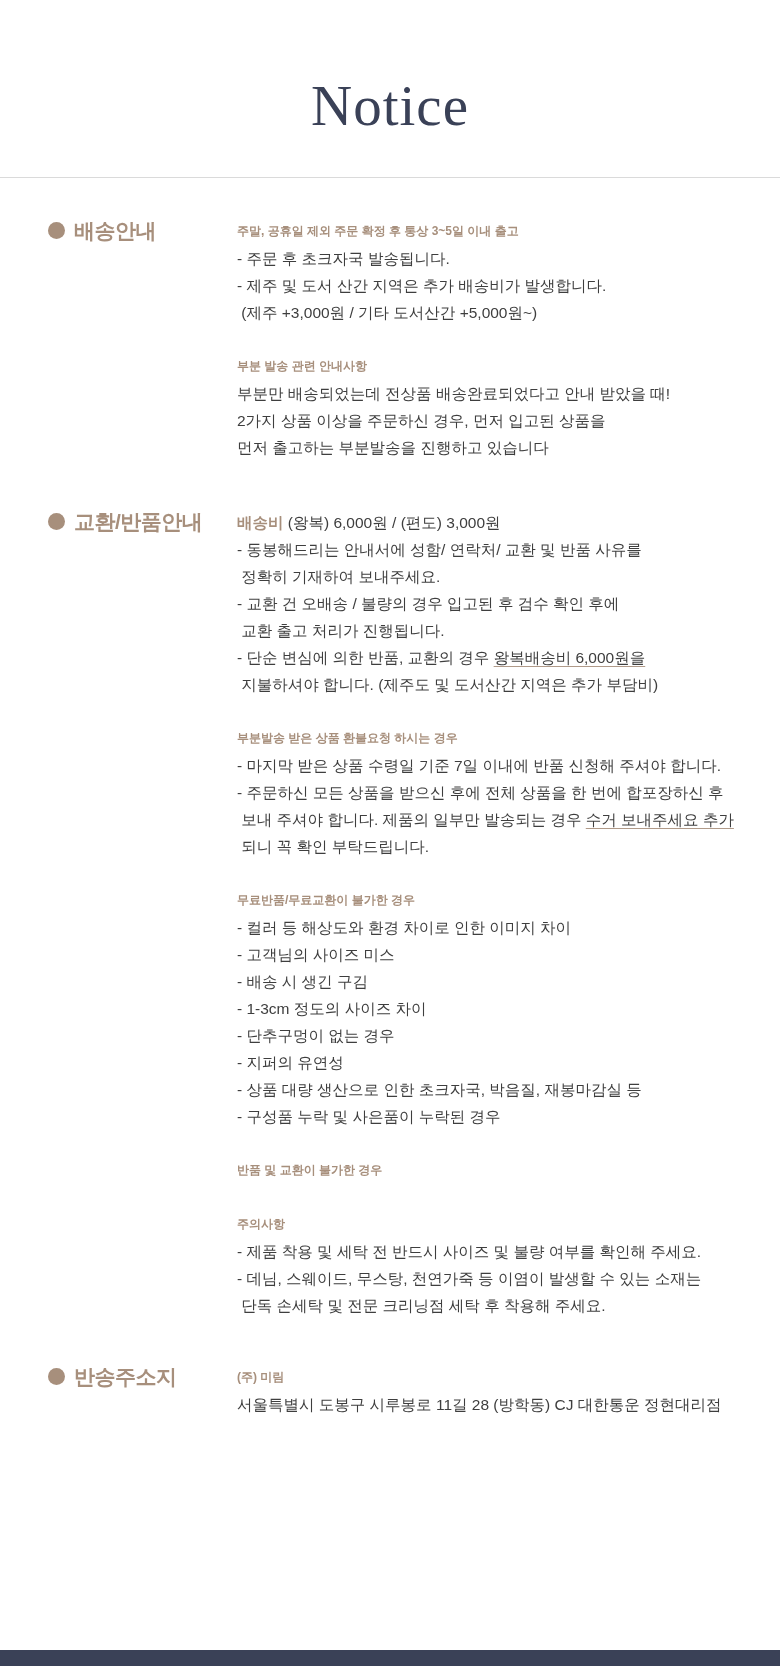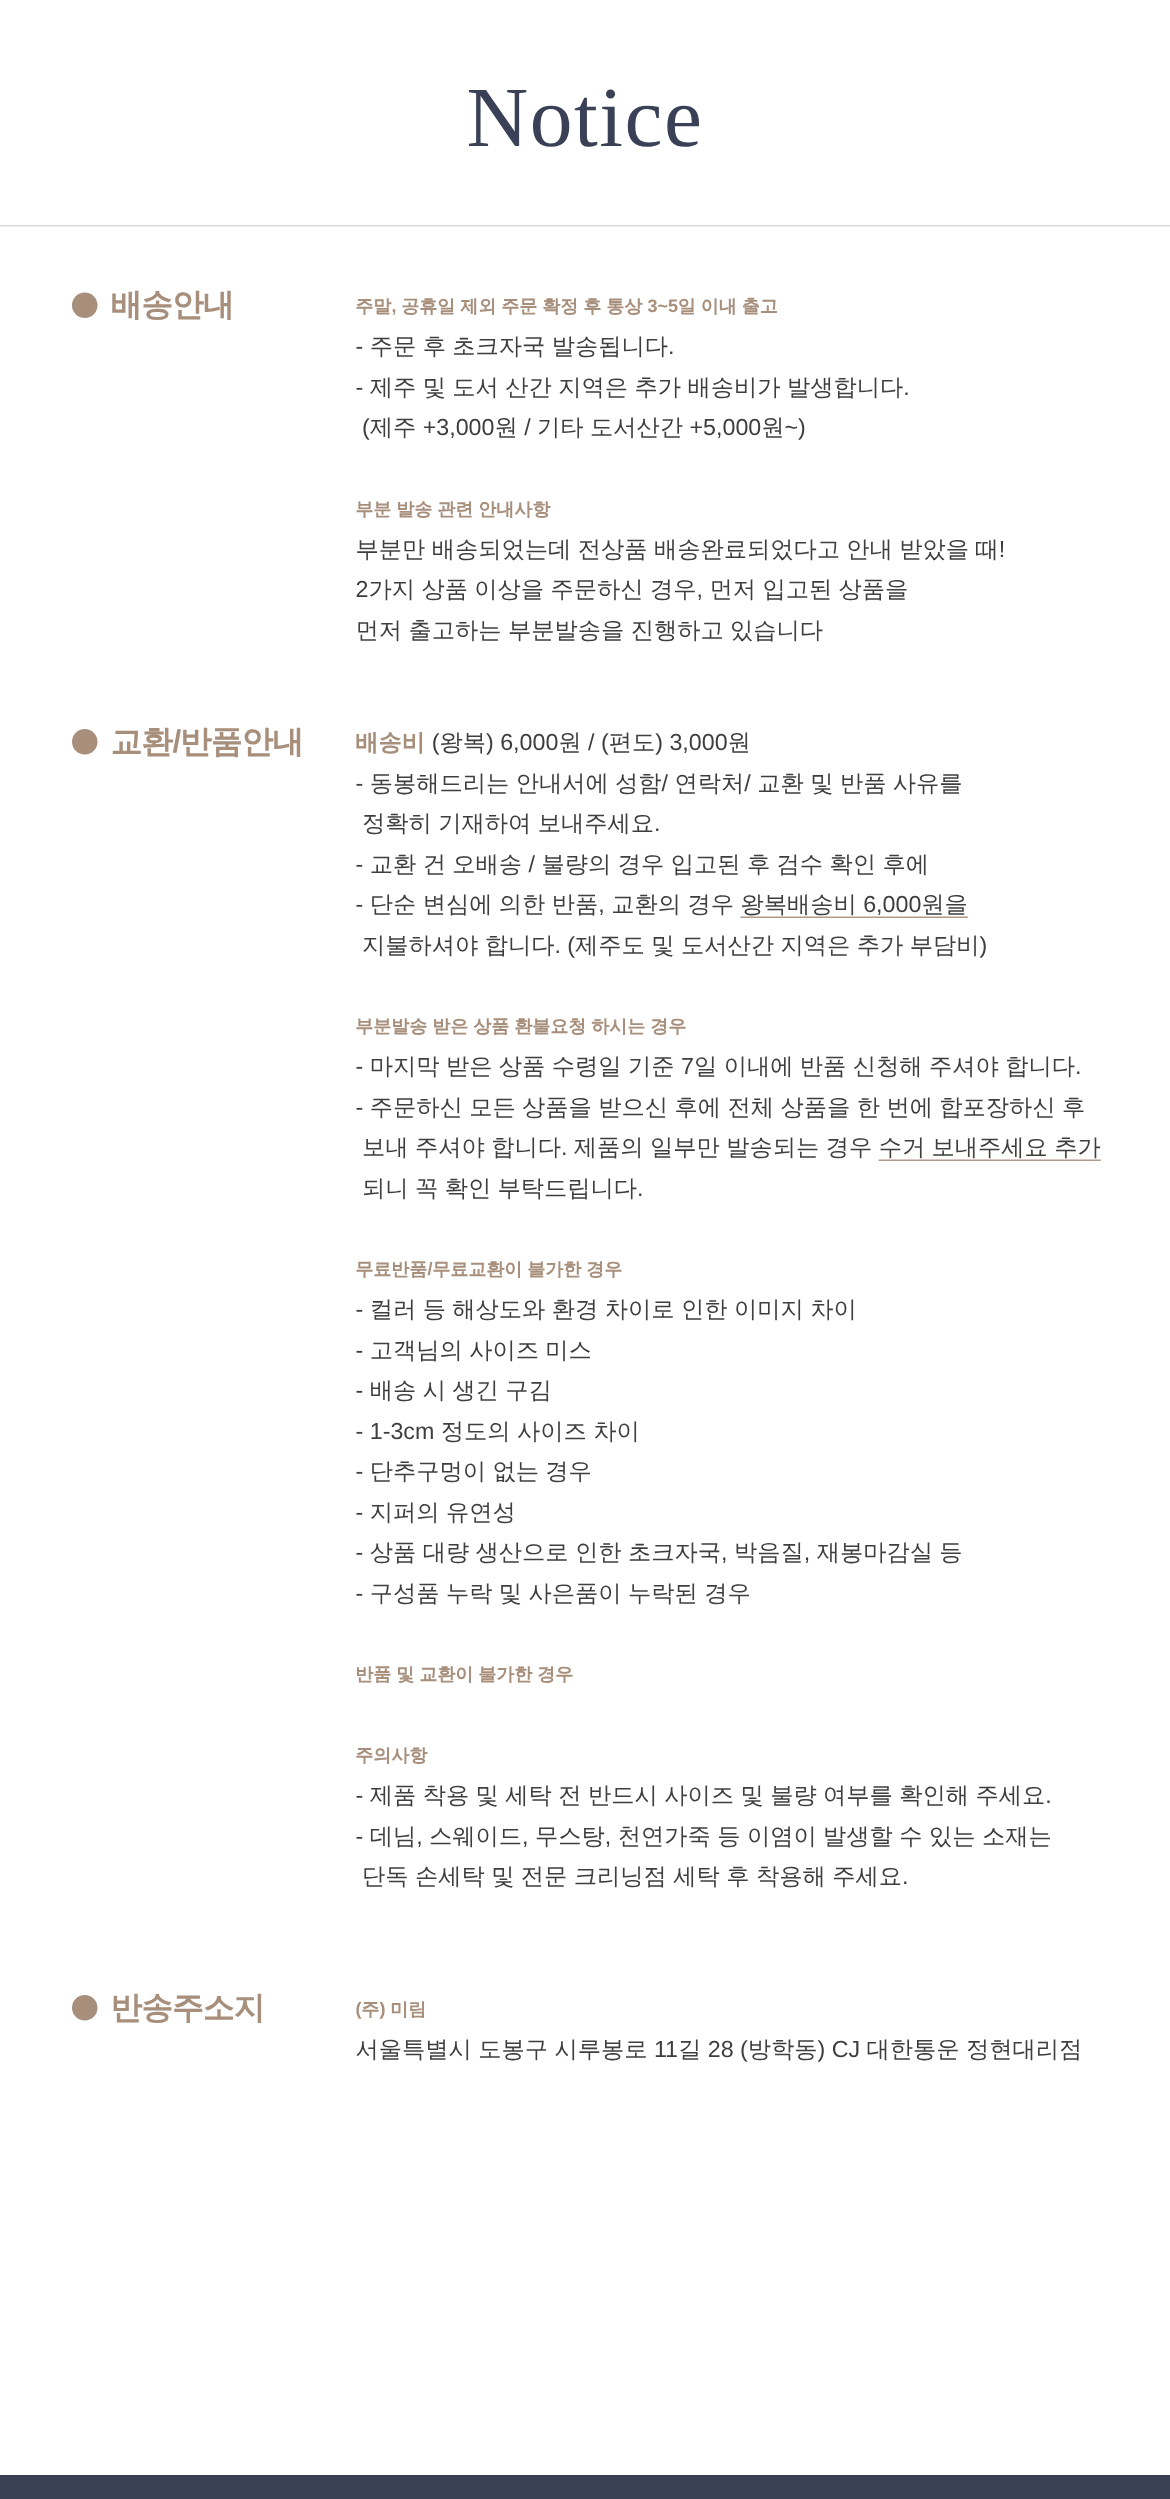--- a/index.html
+++ b/index.html
@@ -7,39 +7,39 @@
     position: relative;
     width: 780px;
     height: 1666px;
     margin: 0 auto;
     background: #ffffff;
     font-family: "Liberation Sans", sans-serif;
     overflow: hidden;
   }
   .notice-title {
     margin: 0;
-    padding-top: 50px;
+    padding-top: 77px;
     text-align: center;
     font-family: "Liberation Serif", "DejaVu Serif", serif;
     font-weight: 400;
     font-size: 57px;
     line-height: 1;
     color: #3a4157;
     letter-spacing: 1px;
   }
   .divider {
     border: 0;
     border-top: 1px solid #dadada;
     margin: 43px 0 0 0;
     width: 100%;
   }
   .section { display: flex; align-items: flex-start; }
   .section.first { margin-top: 40px; }
   .section.mid   { margin-top: 48px; }
-  .section.last  { margin-top: 61px; }
+  .section.last  { margin-top: 45px; }
   .sec-label {
     width: 237px;
     box-sizing: border-box;
     padding-left: 48px;
     flex: none;
     display: flex;
     align-items: flex-start;
   }
   .bullet {
     width: 17px; height: 17px;
@@ -125,20 +125,21 @@
       <span class="sec-label-text">교환/반품안내</span>
     </div>
     <div class="sec-content">
 
       <div class="block">
         <div class="line"><span class="accent">배송비</span><span> (왕복) 6,000원 / (편도) 3,000원</span></div>
         <div>
             <div class="line">- 동봉해드리는 안내서에 성함/ 연락처/ 교환 및 반품 사유를</div>
             <div class="line"> 정확히 기재하여 보내주세요.</div>
             <div class="line">- 교환 건 오배송 / 불량의 경우 입고된 후 검수 확인 후에</div>
+            <div class="line"> 교환 출고 처리가 진행됩니다.</div>
           </div>
         <div class="line"><span>- 단순 변심에 의한 반품, 교환의 경우 </span><span class="u">왕복배송비 6,000원을</span></div>
         <div>
             <div class="line"> 지불하셔야 합니다. (제주도 및 도서산간 지역은 추가 부담비)</div>
           </div>
       </div>
 
       <div class="block">
         <div class="blk-heading">부분발송 받은 상품 환불요청 하시는 경우</div>
         <div>

